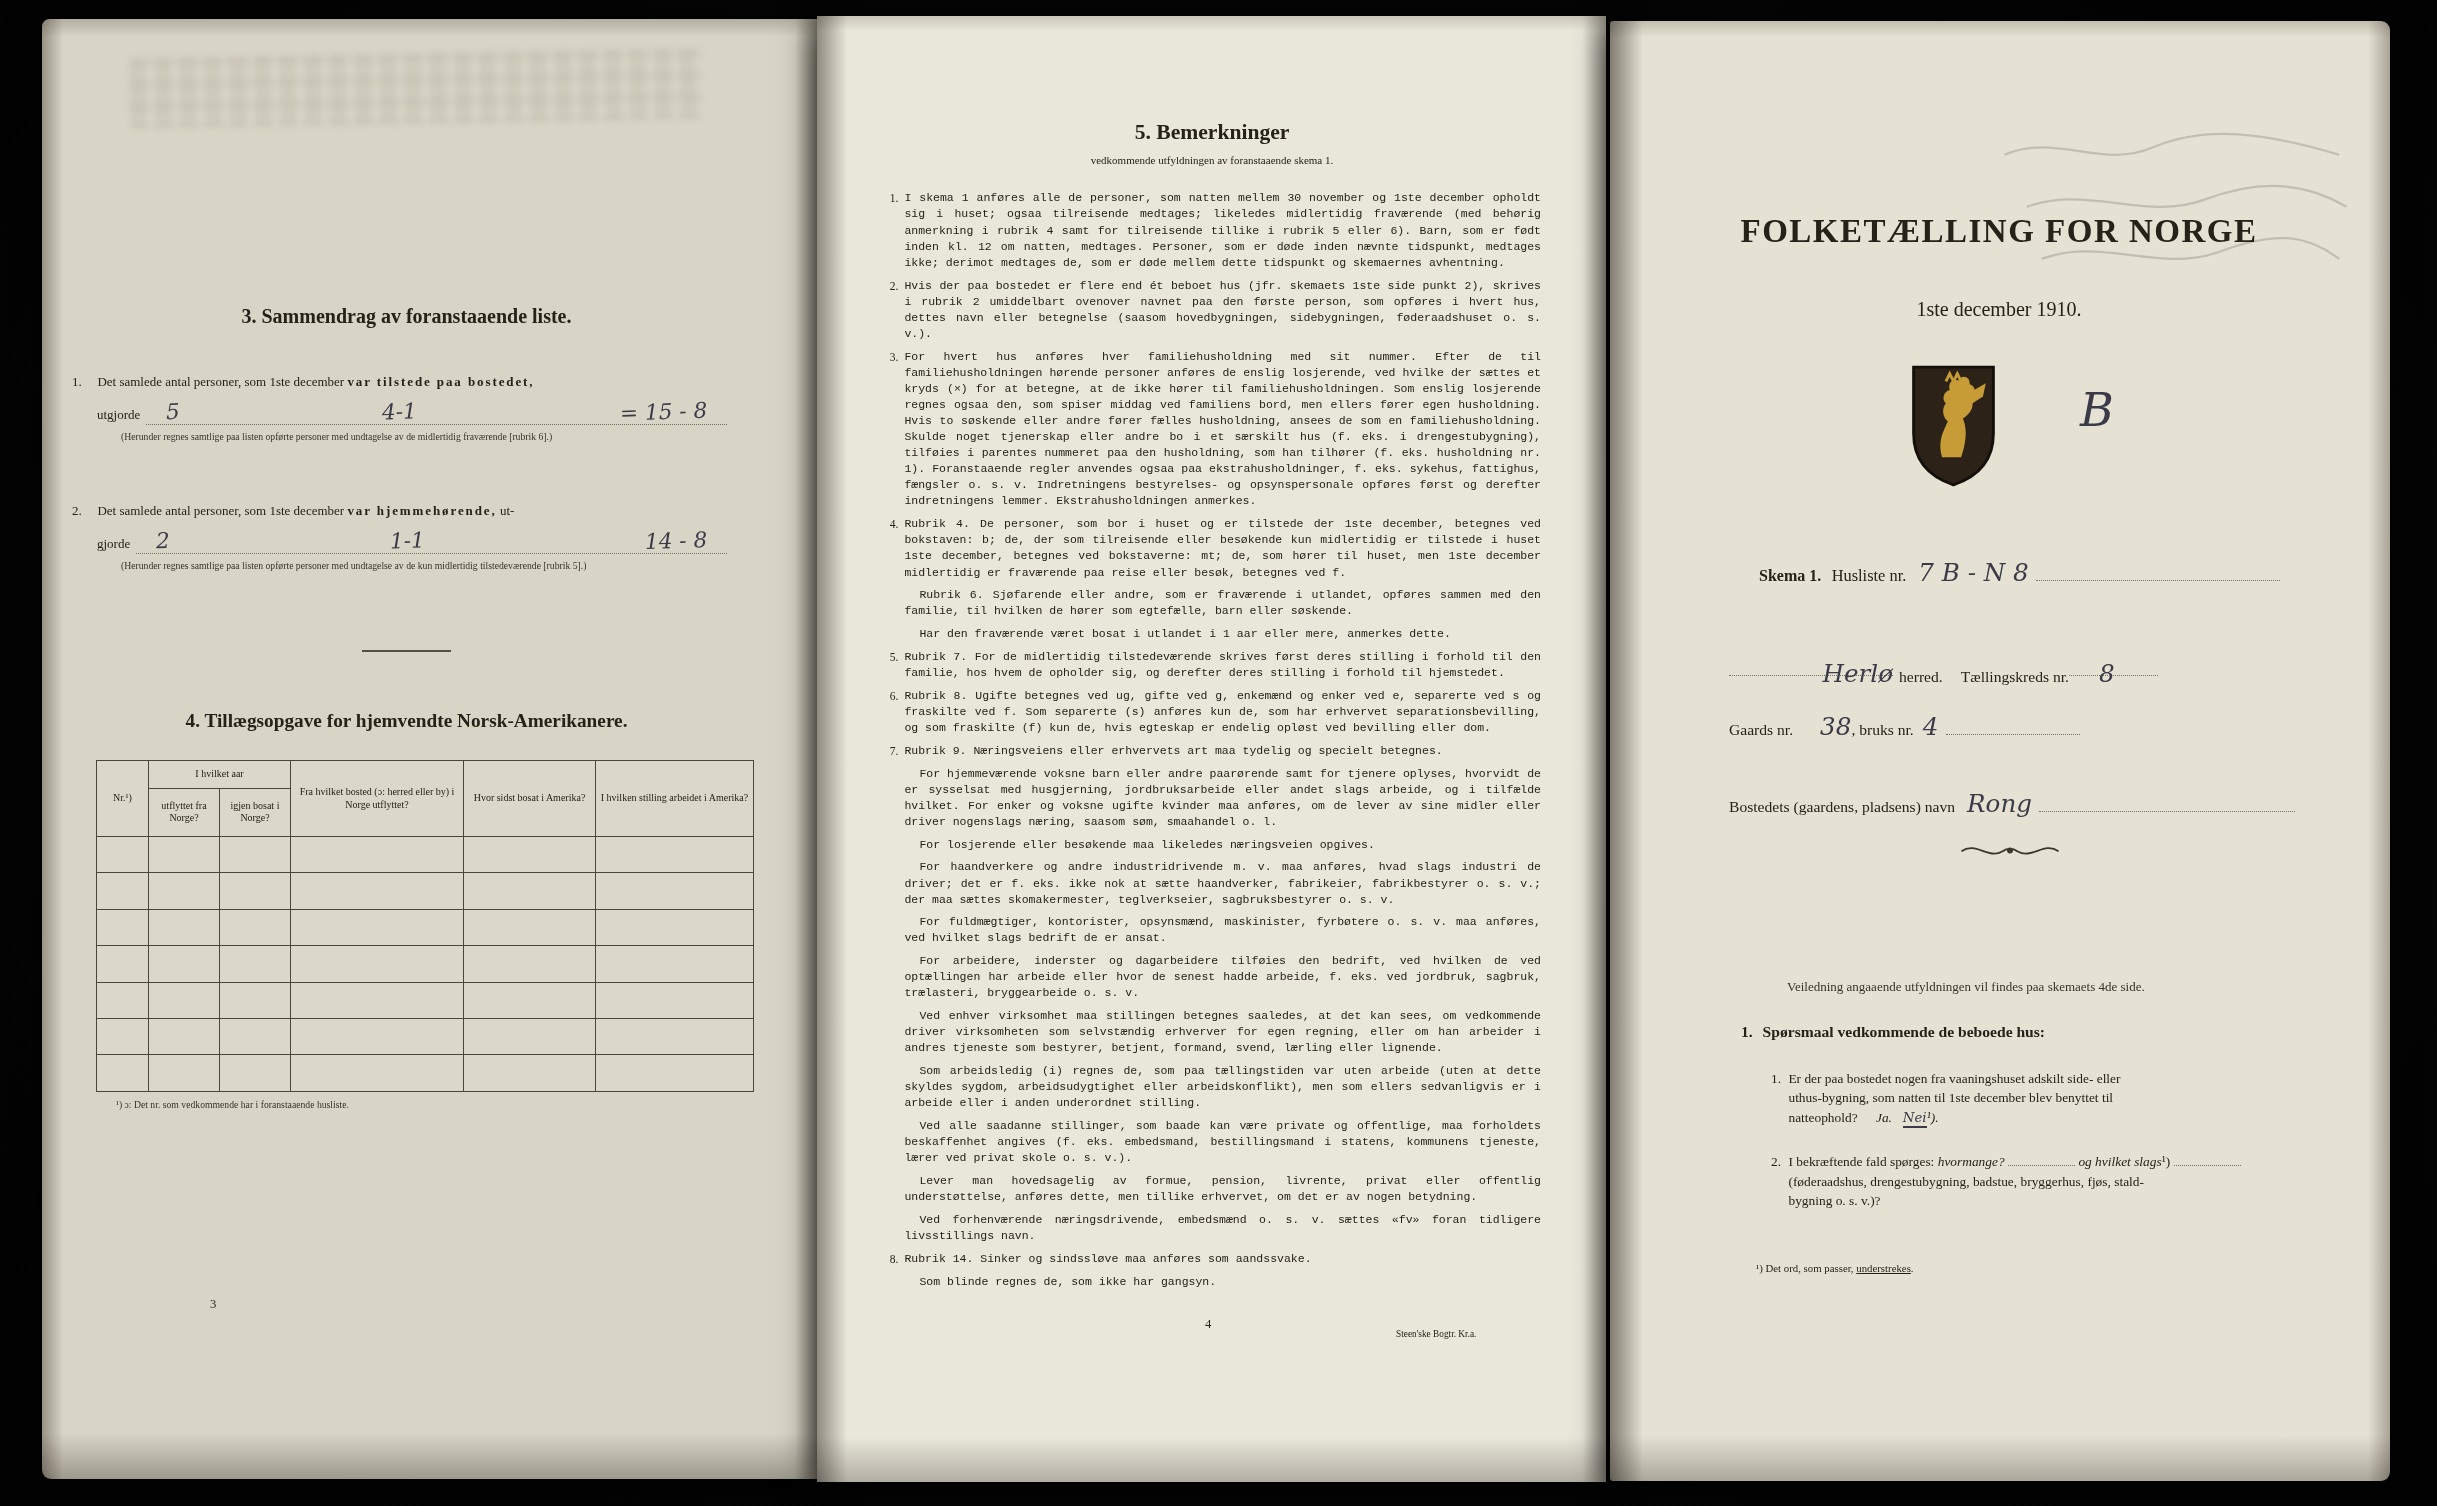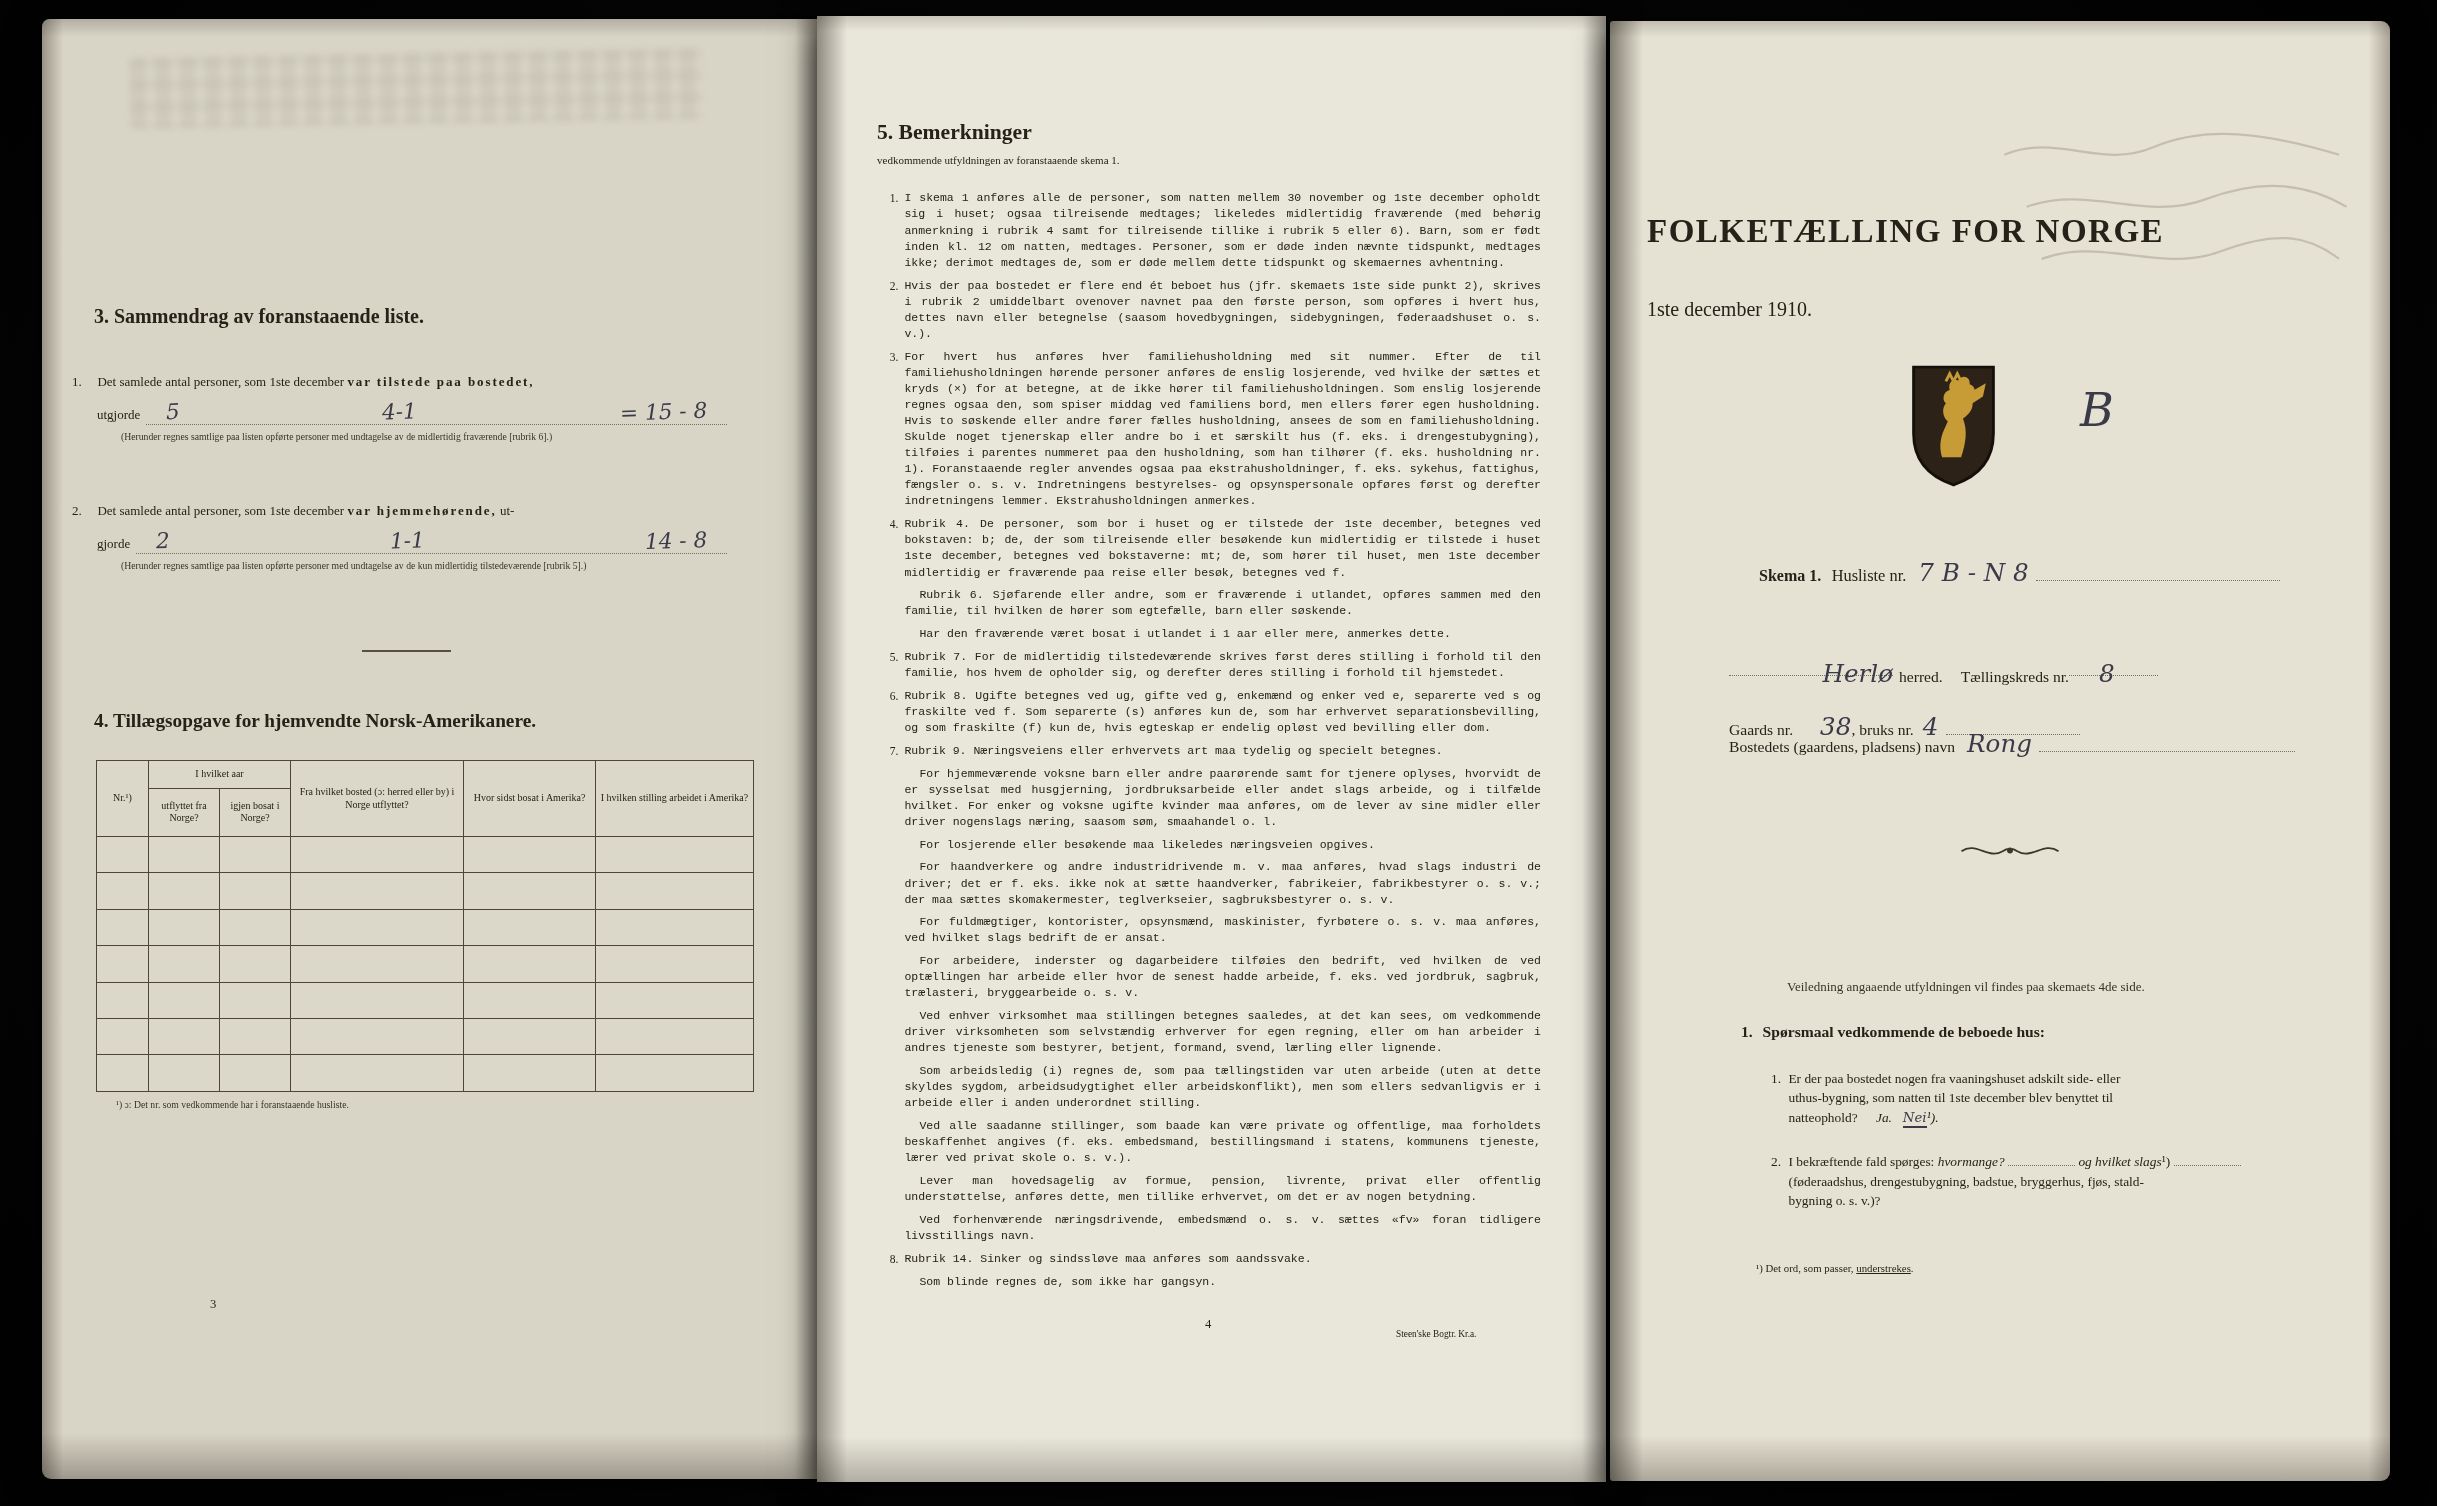--- a/index.html
+++ b/index.html
@@ -14,21 +14,21 @@
     background:linear-gradient(90deg,rgba(18,12,5,.42) 0,rgba(18,12,5,0) 30px),
                linear-gradient(270deg,rgba(18,12,5,.32) 0,rgba(18,12,5,0) 24px),
                linear-gradient(180deg,rgba(30,24,12,.16) 0,rgba(30,24,12,0) 15px,rgba(30,24,12,0) 1421px,rgba(18,12,5,.26) 100%),
                #e9e6da;}
   .page-right{left:1610px;top:21px;width:780px;height:1460px;border-radius:3px 9px 9px 3px;
     background:linear-gradient(90deg,rgba(18,12,5,.48) 0,rgba(18,12,5,0) 33px),
                linear-gradient(270deg,rgba(25,18,8,.3) 0,rgba(25,18,8,0) 22px),
                linear-gradient(180deg,rgba(30,24,12,.18) 0,rgba(30,24,12,0) 16.4px,rgba(30,24,12,0) 1414px,rgba(18,12,5,.28) 100%),
                #e6e2d3;}
   .abs{position:absolute;}
-  .center{text-align:left;}
+  .center{text-align:center;}
   .bold{font-weight:bold;}
   .it{font-style:italic;}
   .sperr{letter-spacing:1.9px;font-weight:bold;}
   .hand{font-family:"DejaVu Serif",serif;font-style:italic;color:#3b3a49;}
   .dots{display:inline-block;border-bottom:1.5px dotted #756f5e;height:1em;vertical-align:baseline;}
   .mini-rule{height:1.5px;background:#55503f;}
   
   .ghost{position:absolute;left:88px;top:34px;width:573px;height:71px;opacity:.5;
     background:repeating-linear-gradient(90deg,rgba(96,90,72,.16) 0 16.4px,rgba(0,0,0,0) 16.4px 25px),
                repeating-linear-gradient(180deg,rgba(96,90,72,.10) 0 10.4px,rgba(0,0,0,0) 10.4px 22px);
@@ -333,21 +333,21 @@
     </div>
 
     <div class="abs tp-field" style="left:119px;top:691px;width:566px;font-size:15.6px;">
       <span>Gaards nr.</span>
       <span class="hand hand-big" style="margin-left:27px;">38</span>
       <span>, bruks nr.</span>
       <span class="hand hand-big" style="margin-left:9px;">4</span>
       <span class="dots" style="flex:1;margin-left:7.4px;max-width:134px;"></span>
     </div>
 
-    <div class="abs tp-field" style="left:119px;top:708px;width:566px;font-size:15.6px;">
+    <div class="abs tp-field" style="left:119px;top:768px;width:566px;font-size:15.6px;">
       <span>Bostedets (gaardens, pladsens) navn</span>
       <span class="hand hand-big" style="margin-left:12px;">Rong</span>
       <span class="dots" style="flex:1;margin-left:7.4px;"></span>
     </div>
 
     <svg class="abs" style="left:348px;top:817px;" width="104" height="25" viewBox="0 0 140 34">
       <path d="M4 18 C 24 4, 40 30, 60 18 C 66 14 74 14 80 18 C 100 30, 116 4, 136 18" fill="none" stroke="#3c372c" stroke-width="2.5"></path>
       <circle cx="70" cy="17" r="4" fill="#3c372c"></circle>
     </svg>
 

